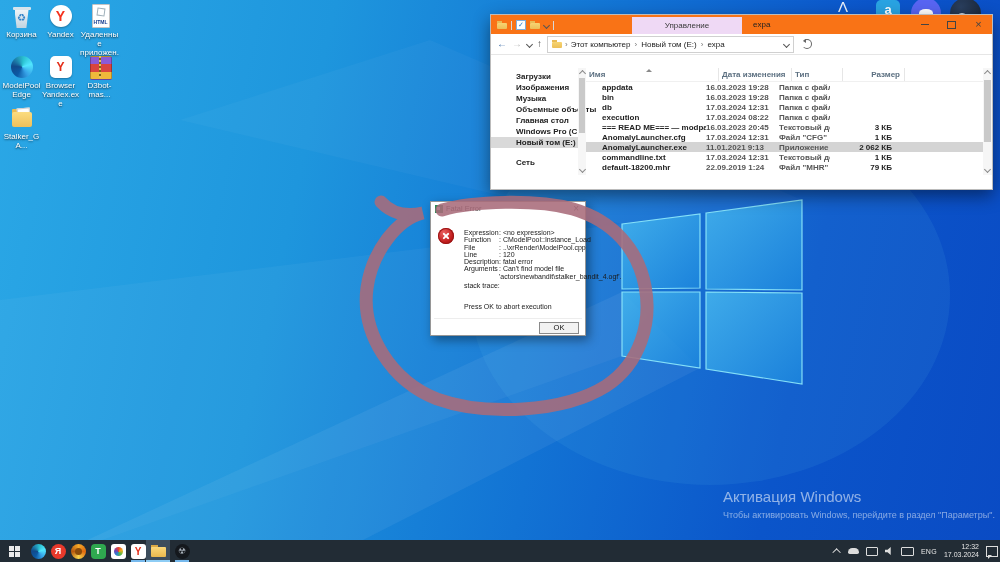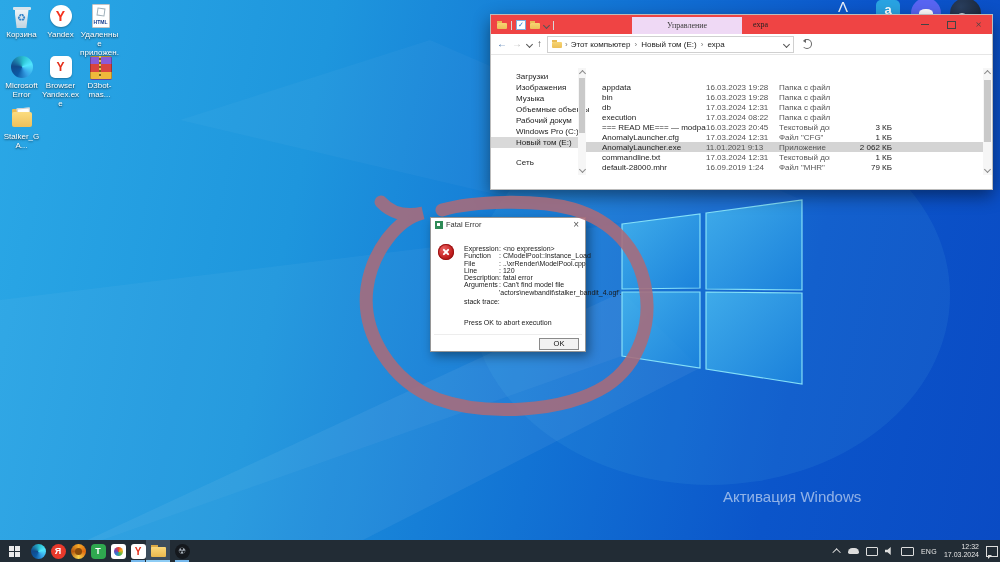--- a/index.html
+++ b/index.html
@@ -54,21 +54,21 @@
   .ti-steam::after{content:"";position:absolute;left:6px;top:15px;width:8px;height:8px;border:2px solid #cfd8e3;border-radius:50%;}
 
   
   #watermark{position:absolute;left:723px;top:488px;z-index:5;color:rgba(255,255,255,.55);}
   #watermark .wm-t{font-size:15px;}
   #watermark .wm-s{font-size:9px;margin-top:5px;color:rgba(255,255,255,.5);}
 
   
   #explorer{position:absolute;left:490px;top:14px;width:503px;height:176px;background:#fff;z-index:20;
     box-shadow:0 6px 16px rgba(0,0,0,.45);border:1px solid rgba(60,60,60,.35);box-sizing:border-box;font-size:8px;color:#222;}
-  .titlebar{position:relative;height:19px;background:#ef4444;font-family:Liberation Serif, serif;}
+  .titlebar{position:relative;height:19px;background:#f97316;}
   .qat{position:absolute;left:6px;top:5px;display:flex;gap:4px;align-items:center;}
   .qat .sep{width:1px;height:9px;background:#d8d8d8;}
   .mini-folder{width:10px;height:8px;position:relative;}
   .mini-folder::before{content:"";position:absolute;left:0;top:0;width:5px;height:2px;background:#e9bb55;}
   .mini-folder::after{content:"";position:absolute;left:0;top:2px;width:10px;height:6px;background:linear-gradient(#f7d472,#ecbf58);border-radius:1px;}
   .qat-check{width:8px;height:8px;border:1px solid #7faede;background:#fff;color:#2a7fd4;font-size:7px;line-height:8px;text-align:center;}
   .qat-check::before{content:"✓";}
   .chev{width:4px;height:4px;border-right:1px solid #555;border-bottom:1px solid #555;transform:rotate(45deg);display:inline-block;}
   .ctx-header{position:absolute;left:141px;top:2px;width:110px;height:17px;background:#efd9f5;text-align:center;line-height:17px;color:#3a3a3a;}
   .win-title{position:absolute;left:262px;top:0;line-height:19px;color:#222;}
@@ -99,21 +99,21 @@
   .addr-sep::before{content:"›";color:#777;}
   .addr-spacer{flex:1;}
   .refresh{width:8px;height:8px;border:1px solid #666;border-left-color:transparent;border-radius:50%;position:relative;margin:0 3px;}
   .refresh::after{content:"";position:absolute;left:-2px;top:-1px;border:2px solid transparent;border-right:3px solid #666;}
   .searchbox{display:flex;align-items:center;height:15px;border:1px solid #d0d0d0;flex:1;padding:0 4px;gap:4px;}
   .mag{width:5px;height:5px;border:1px solid #777;border-radius:50%;position:relative;flex:none;}
   .mag::after{content:"";position:absolute;left:4px;top:4px;width:3px;height:1px;background:#777;transform:rotate(45deg);}
   .searchbox input{border:none;outline:none;flex:1;font-size:8px;font-family:"Liberation Sans",sans-serif;color:#444;background:transparent;padding:0;}
   .searchbox input::placeholder{color:#767676;opacity:1;}
 
-  .main{position:absolute;top:53px;bottom:14px;left:0;right:0;display:flex;}
+  .main{position:absolute;top:53px;bottom:14px;left:0;right:0;display:flex;font-weight:bold;}
   .navpane{position:relative;width:95px;flex:none;padding-top:3px;box-sizing:border-box;}
   .nav-item{display:flex;align-items:center;height:11px;padding-left:10px;white-space:nowrap;color:#222;}
   .nav-item.selected{background:#d9d9d9;}
   .nav-item.net-gap{margin-top:9px;}
   .nicon{width:11px;height:11px;position:relative;flex:none;margin-right:4px;}
   .nav-scroll{position:absolute;right:0;top:0;bottom:0;width:8px;background:#f6f6f6;}
   .nav-scroll .thumb{position:absolute;left:1px;right:1px;top:10px;height:55px;background:#c9c9c9;}
   .sb-arrow{position:absolute;left:2px;width:4px;height:4px;border-right:1px solid #8a8a8a;border-bottom:1px solid #8a8a8a;}
   .sb-up{top:3px;transform:rotate(-135deg);}
   .sb-down{bottom:3px;transform:rotate(45deg);}
@@ -136,21 +136,21 @@
   .ficon{width:10px;height:10px;position:relative;flex:none;margin:0 3px 0 3px;}
   .file-scroll{position:absolute;right:0;top:0;bottom:0;width:9px;background:#f6f6f6;}
   .file-scroll .thumb{position:absolute;left:1px;right:1px;top:12px;height:62px;background:#c9c9c9;}
 
   .statusbar{position:absolute;left:0;right:0;bottom:0;height:14px;border-top:1px solid #e0e0e0;display:flex;align-items:center;padding:0 7px;gap:18px;color:#333;}
   .view-toggles{margin-left:auto;display:flex;gap:3px;}
   .vt1{width:11px;height:9px;border:1px solid #86b7df;background:#dcebf7;}
   .vt2{width:11px;height:9px;border:1px solid #c0c0c0;background:#fff;}
 
   
-  #dialog{position:absolute;left:430px;top:217px;width:156px;height:135px;background:#fff;z-index:30;
+  #dialog{position:absolute;left:430px;top:201px;width:156px;height:135px;background:#fff;z-index:30;
     border:1px solid #969696;box-shadow:3px 4px 10px rgba(0,0,0,.4);box-sizing:border-box;font-size:7px;color:#1a1a1a;}
   .dlg-title{height:13px;display:flex;align-items:center;padding:0 4px;gap:3px;color:#333;}
   .dlg-app-icon{width:8px;height:8px;background:#2e8b57;position:relative;flex:none;}
   .dlg-app-icon::after{content:"";position:absolute;left:2px;top:2px;width:3px;height:3px;background:#fff;}
   .dlg-title .t{flex:1;font-size:7.5px;}
   .dlg-close{color:#555;font-size:10px;line-height:1;padding:0 2px;}
   .dlg-close::before{content:"×";}
   .err-icon{position:absolute;left:7px;top:26px;width:16px;height:16px;border-radius:50%;
     background:radial-gradient(circle at 35% 30%,#ea6060,#c21e1e 60%,#8f1111);box-shadow:inset 0 0 0 1px #9b1414;}
   .err-icon::before,.err-icon::after{content:"";position:absolute;left:4px;top:7px;width:8px;height:2px;background:#fff;border-radius:1px;}
@@ -242,21 +242,21 @@
         <div class="di-label">Yandex</div>
       </div>
       <div class="dicon">
         <div class="di-glyph kind-html-file">
           <span class="gl">HTML</span>
         </div>
         <div class="di-label">Удаленные приложен...</div>
       </div>
       <div class="dicon">
         <div class="di-glyph kind-edge"><span class="gl"></span></div>
-        <div class="di-label">Microsoft Error</div>
+        <div class="di-label">ModelPool Edge</div>
       </div>
       <div class="dicon">
         <div class="di-glyph kind-yandex-box">
           <span class="gl">Y</span>
         </div>
         <div class="di-label">Browser Yandex.exe</div>
       </div>
       <div class="dicon">
         <div class="di-glyph kind-winrar"><span class="gl"></span></div>
         <div class="di-label">D3bot-mas...</div>
@@ -267,20 +267,21 @@
       </div>
   </div>
 
   <div class="top-ico ti-lambda"></div>
   <div class="top-ico ti-bluea"></div>
   <div class="top-ico ti-discord"></div>
   <div class="top-ico ti-steam"></div>
 
   <div id="watermark">
     <div class="wm-t">Активация Windows</div>
+    <div class="wm-s">Чтобы активировать Windows, перейдите в раздел "Параметры".</div>
   </div>
 
   <div id="explorer">
     <div class="titlebar">
       <div class="qat">
         <span class="mini-folder"></span>
         <span class="sep"></span>
         <span class="qat-check"></span>
         <span class="mini-folder"></span>
         <span class="chev"></span>
@@ -328,21 +329,21 @@
           <div class="nav-item">
             <span class="nicon icon-music"></span>
             <span>Музыка</span>
           </div>
           <div class="nav-item">
             <span class="nicon icon-objects3d"></span>
             <span>Объемные объекты</span>
           </div>
           <div class="nav-item">
             <span class="nicon icon-desktop"></span>
-            <span>Рабочий докум</span>
+            <span>Главная стол</span>
           </div>
           <div class="nav-item">
             <span class="nicon icon-drive"></span>
             <span>Windows Pro (C:)</span>
           </div>
           <div class="nav-item selected">
             <span class="nicon icon-drive"></span>
             <span>Новый том (E:)</span>
           </div>
           <div class="nav-item net-gap">
@@ -350,20 +351,27 @@
             <span class="net-gap">Сеть</span>
           </div>
         <div class="nav-scroll">
           <span class="sb-arrow sb-up"></span>
           <div class="thumb"></div>
           <span class="sb-arrow sb-down"></span>
         </div>
       </div>
 
       <div class="filearea">
+        <div class="fheader">
+          <div class="hcell c-name"><span>Имя</span><span class="sort-asc"></span></div>
+          <div class="hcell c-date">Дата изменения</div>
+          <div class="hcell c-type">Тип</div>
+          <div class="hcell c-size">Размер</div>
+          <div class="hcell c-extra"></div>
+        </div>
         <div class="frows">
           <div class="frow">
               <div class="cell c-name">
                 <span class="ficon icon-folder"></span>
                 <span>appdata</span>
               </div>
               <div class="cell c-date">16.03.2023 19:28</div>
               <div class="cell c-type">Папка с файлами</div>
               <div class="cell c-size"></div>
             </div>
@@ -426,23 +434,23 @@
                 <span class="ficon icon-txt"></span>
                 <span>commandline.txt</span>
               </div>
               <div class="cell c-date">17.03.2024 12:31</div>
               <div class="cell c-type">Текстовый докум...</div>
               <div class="cell c-size">1 КБ</div>
             </div>
             <div class="frow">
               <div class="cell c-name">
                 <span class="ficon icon-file"></span>
-                <span>default-28000.mhr</span>
-              </div>
-              <div class="cell c-date">16.09.2019 1:24</div>
+                <span>default-18200.mhr</span>
+              </div>
+              <div class="cell c-date">22.09.2019 1:24</div>
               <div class="cell c-type">Файл "MHR"</div>
               <div class="cell c-size">79 КБ</div>
             </div>
         </div>
         <div class="file-scroll">
           <span class="sb-arrow sb-up"></span>
           <div class="thumb"></div>
           <span class="sb-arrow sb-down"></span>
         </div>
       </div>

